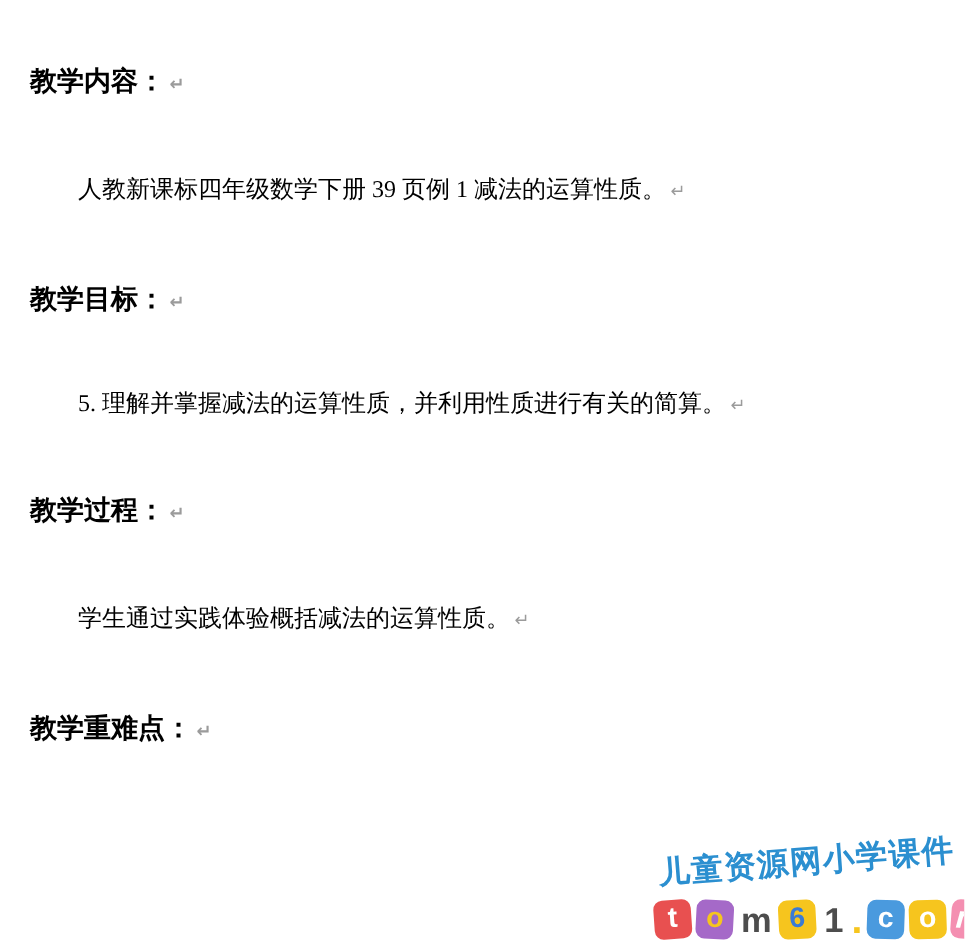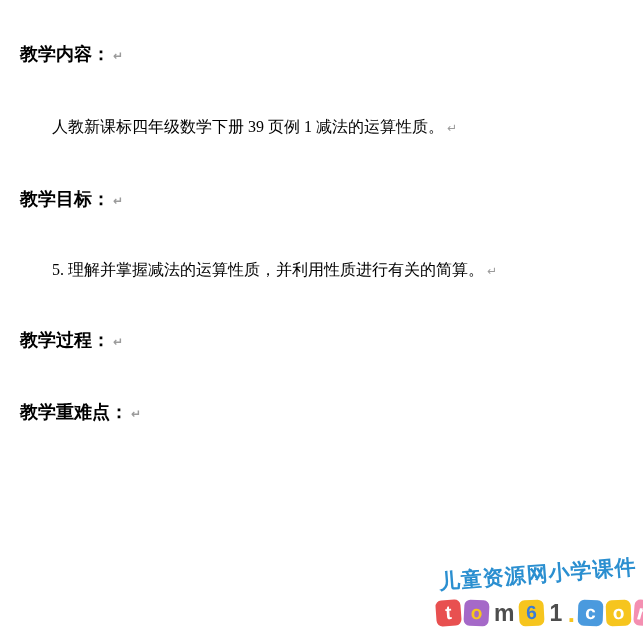--- a/index.html
+++ b/index.html
@@ -81,20 +81,21 @@
 <body>
 
 <div class="page">
 
   <div class="doc">
     <div class="lh"><span>教学内容：</span><span class="mark">↵</span></div>
     <div class="li37"><span>人教新课标四年级数学下册 39 页例 1 减法的运算性质。</span><span class="mark">↵</span></div>
     <div class="lh"><span>教学目标：</span><span class="mark">↵</span></div>
     <div class="li33"><span>5. 理解并掌握减法的运算性质，并利用性质进行有关的简算。</span><span class="mark">↵</span></div>
     <div class="lh"><span>教学过程：</span><span class="mark">↵</span></div>
+    <div class="li37"><span>学生通过实践体验概括减法的运算性质。</span><span class="mark">↵</span></div>
     <div class="lh"><span>教学重难点：</span><span class="mark">↵</span></div>
     
     
     
     
     
     
     
     
     

